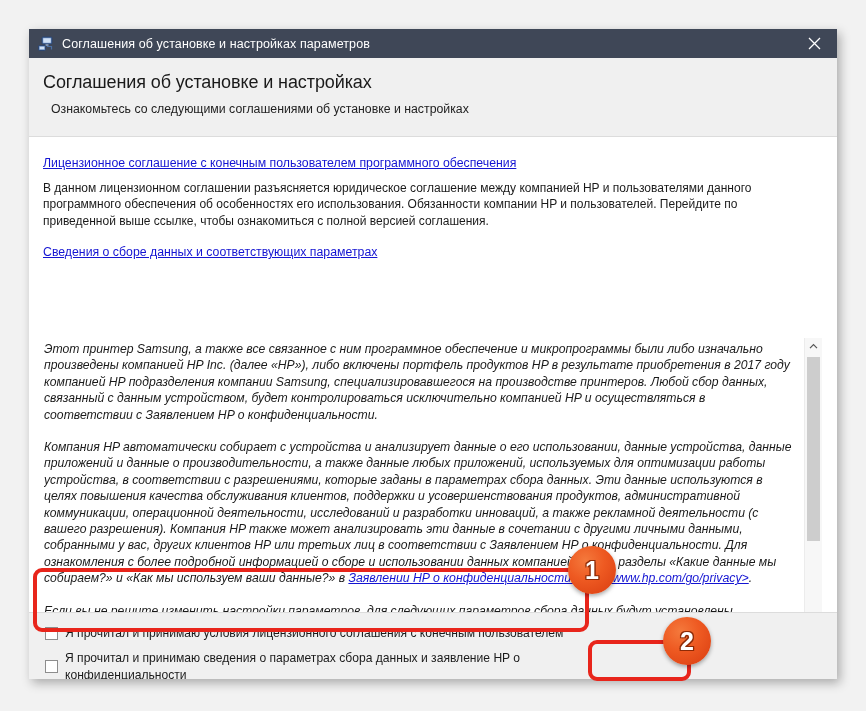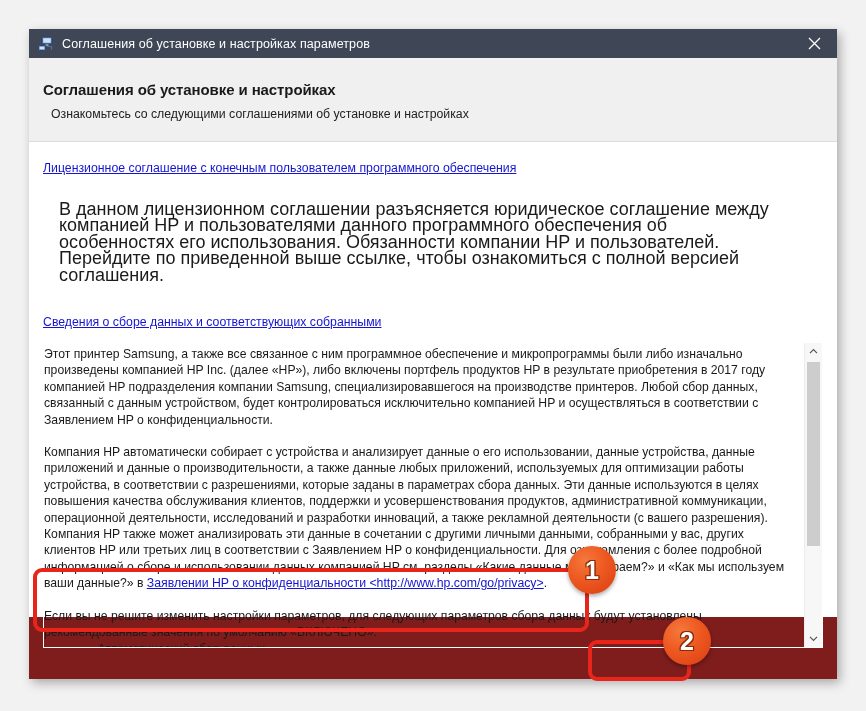--- a/index.html
+++ b/index.html
@@ -15,21 +15,21 @@
     position: relative;
   }
 
   
   #dialog-window {
     position: absolute;
     left: 29px;
     top: 29px;
     width: 808px;
     height: 650px;
-    background: #7f1d1d;
+    background: #4d7c0f;
     box-shadow: 3px 4px 10px rgba(0,0,0,0.30);
     overflow: hidden;
   }
 
   
   #title-bar {
     height: 29px;
     background: #3f4757;
     display: flex;
     align-items: center;
@@ -62,24 +62,24 @@
   }
   #close-button svg { display:block; }
 
   
   #header-band {
     background: #f0f0f0;
     padding: 14px 0 12px 14px;
     border-bottom: 1px solid #dcdcdc;
   }
   #page-title {
-    font-size: 15px;
-    font-weight: bold;
+    font-size: 18px;
+    font-weight: normal;
     color: #1a1a1a;
-    margin: 9px 0 9px 0;
+    margin: 0 0 9px 0;
     letter-spacing: -0.1px;
   }
   #page-subtitle {
     font-size: 12.3px;
     color: #222;
     margin: 8px;
   }
 
   
   #content-body {
@@ -91,25 +91,25 @@
   }
 
   .link {
     color: #1414d2;
     text-decoration: underline;
     font-size: 12.3px;
     cursor: pointer;
   }
   #eula-link-row { padding: 16px 0 0 14px; }
   #eula-paragraph {
-    font-size: 18px;
+    font-size: 12px;
     color: #1a1a1a;
     line-height: 16.4px;
     padding: 9px 22px 0 14px;
-    margin: 16px;
+    margin: 0;
   }
   #datacollect-link-row { padding: 13px 0 0 14px; }
 
   
   #agreement-scroll-pane {
     position: absolute;
     left: 14px;
     top: 200px;
     width: 780px;
     height: 306px;
@@ -119,21 +119,21 @@
   }
   #agreement-text {
     flex: 1 1 auto;
     font-size: 12.2px;
     color: #1a1a1a;
     line-height: 16.4px;
     padding: 3px 10px 0 0;
     overflow: hidden;
     box-sizing: border-box;
   }
-  #agreement-text p { margin: 0 0 16px 0; }
+  #agreement-text p { margin: 0 0 16px 0; font-style: italic; }
   #agreement-text p.tight { margin-bottom: 0; }
   .indent-item { padding-left: 46px; }
 
   
   #agreement-scrollbar {
     width: 17px;
     flex: 0 0 17px;
     background: #f7f7f7;
     border-left: 1px solid #ececec;
     position: relative;
@@ -277,21 +277,21 @@
 
   <div id="content-body">
 
     <div id="eula-link-row">
       <span class="link">Лицензионное соглашение с конечным пользователем программного обеспечения</span>
     </div>
 
     <p id="eula-paragraph">В данном лицензионном соглашении разъясняется юридическое соглашение между компанией HP и пользователями данного программного обеспечения об особенностях его использования. Обязанности компании HP и пользователей. Перейдите по приведенной выше ссылке, чтобы ознакомиться с полной версией соглашения.</p>
 
     <div id="datacollect-link-row">
-      <span class="link">Сведения о сборе данных и соответствующих собранными</span>
+      <span class="link">Сведения о сборе данных и соответствующих параметрах</span>
     </div>
 
     <div id="agreement-scroll-pane">
       <div id="agreement-text">
         <p>Этот принтер Samsung, а также все связанное с ним программное обеспечение и микропрограммы были либо изначально произведены компанией HP Inc. (далее «HP»), либо включены портфель продуктов HP в результате приобретения в 2017 году компанией HP подразделения компании Samsung, специализировавшегося на производстве принтеров.  Любой сбор данных, связанный с данным устройством, будет контролироваться исключительно компанией HP и осуществляться в соответствии с Заявлением HP о конфиденциальности.</p>
         <p><span>Компания HP автоматически собирает с устройства и анализирует данные о его использовании, данные устройства, данные приложений и данные о производительности, а также данные любых приложений, используемых для оптимизации работы устройства, в соответствии с разрешениями, которые заданы в параметрах сбора данных. Эти данные используются в целях повышения качества обслуживания клиентов, поддержки и усовершенствования продуктов, административной коммуникации, операционной деятельности, исследований и разработки инноваций, а также рекламной деятельности (с вашего разрешения). Компания HP также может анализировать эти данные в сочетании с другими личными данными, собранными у вас, других клиентов HP или третьих лиц в соответствии с Заявлением HP о конфиденциальности. Для ознакомления с более подробной информацией о сборе и использовании данных компанией HP см. разделы «Какие данные мы собираем?» и «Как мы используем ваши данные?» в </span><span class="link">Заявлении HP о конфиденциальности &lt;http://www.hp.com/go/privacy&gt;</span><span>.</span></p>
         <p class="tight">Если вы не решите изменить настройки параметров, для следующих параметров сбора данных будут установлены рекомендованные значения по умолчанию «ВКЛЮЧЕНО»:</p>
         <p class="tight indent-item">- Автоматический сбор данных</p>
 
       </div>
@@ -304,20 +304,30 @@
         <div id="scrollbar-thumb"></div>
         <div class="sb-arrow" id="scrollbar-down-arrow">
           <svg width="9" height="7" viewBox="0 0 9 7">
             <path d="M1 1.8 L4.5 5.4 L8 1.8" stroke="#555" stroke-width="1.2" fill="none"></path>
           </svg>
         </div>
       </div>
     </div>
   </div>
 
+  <div id="agreement-checkbox-area">
+    <div class="checkbox-row" id="checkbox-row-eula">
+      <div class="checkbox-box"></div>
+      <div class="checkbox-label">Я прочитал и принимаю условия лицензионного соглашения с конечным пользователем</div>
+    </div>
+    <div class="checkbox-row" id="checkbox-row-privacy">
+      <div class="checkbox-box"></div>
+      <div class="checkbox-label">Я прочитал и принимаю сведения о параметрах сбора данных и заявление HP о конфиденциальности</div>
+    </div>
+  </div>
 
 </div>
 
 <div class="annot-rect" id="annotation-rect-checkboxes"></div>
 <div class="annot-rect" id="annotation-rect-next"></div>
 <div class="annot-badge" id="annotation-badge-1">
   <span>1</span>
 </div>
 <div class="annot-badge" id="annotation-badge-2">
   <span>2</span>

